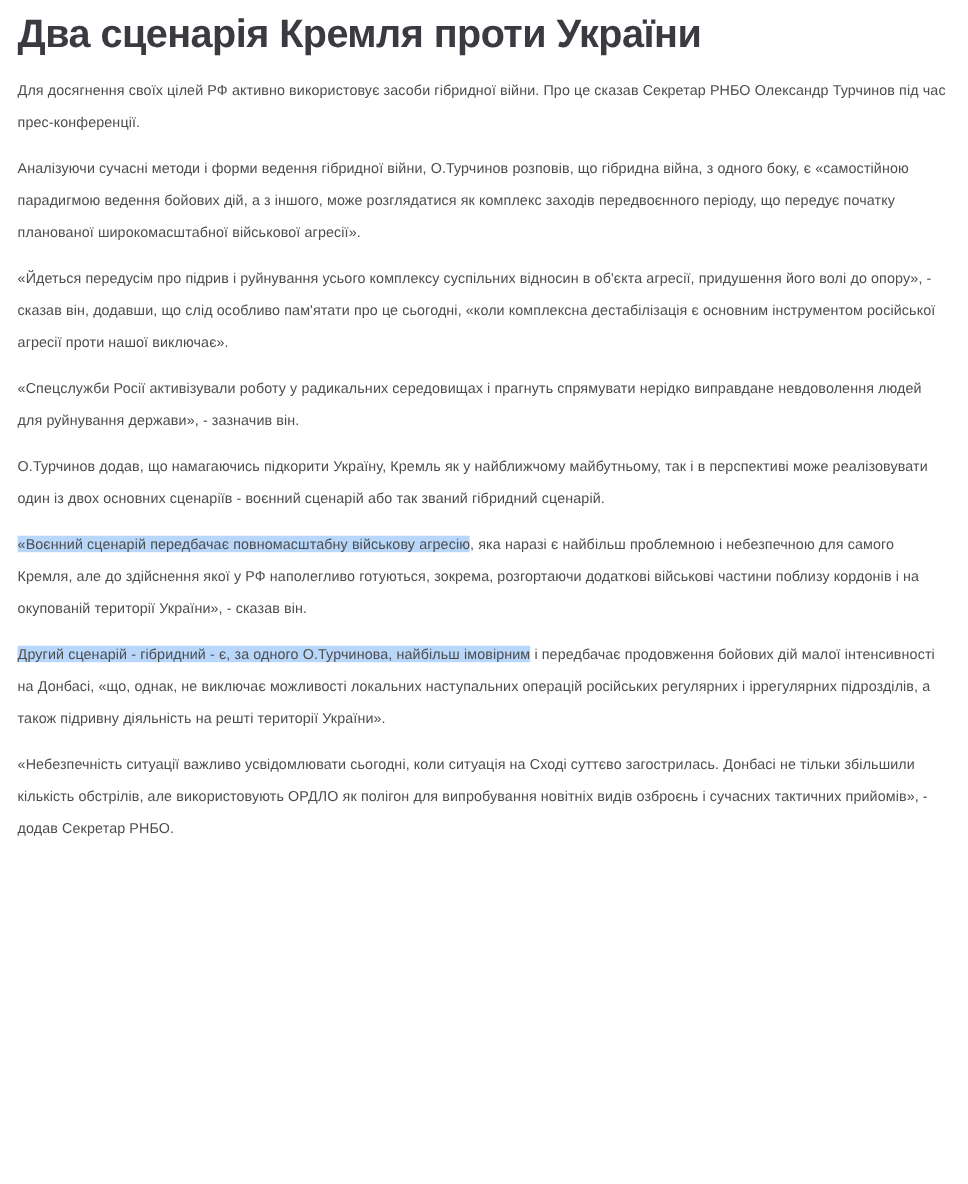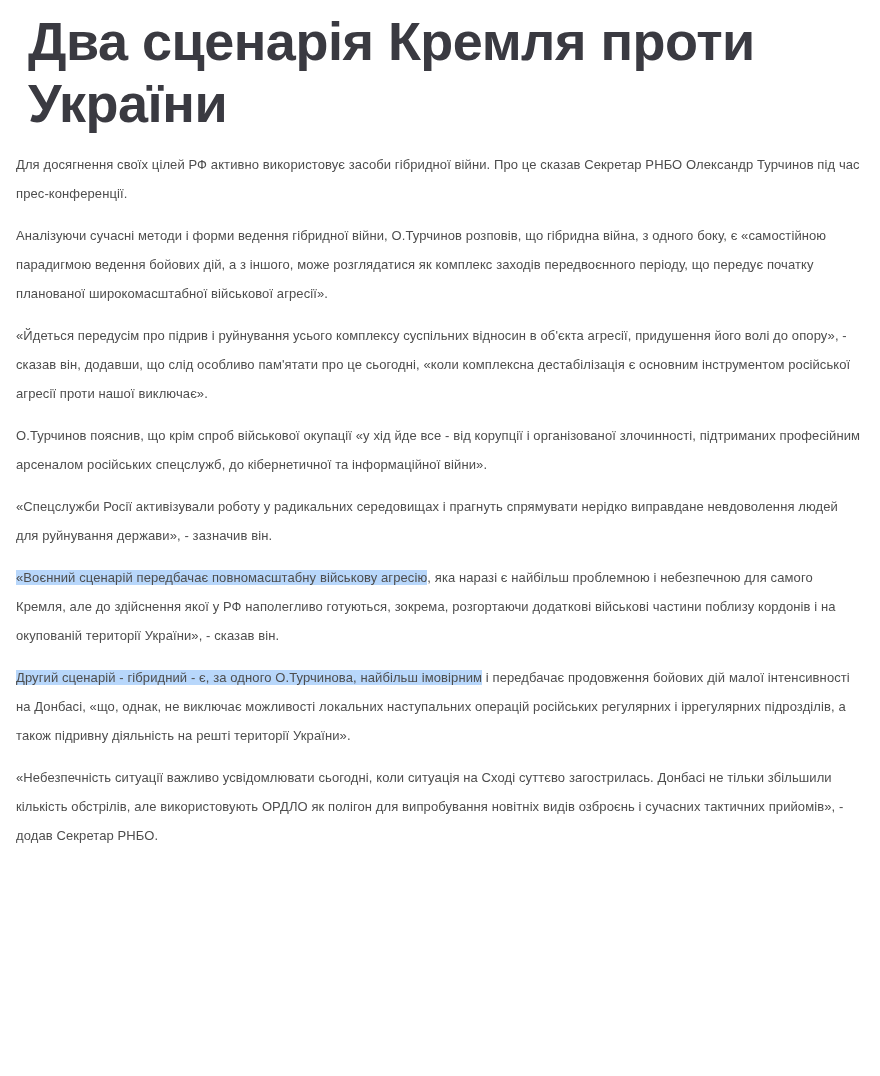--- a/index.html
+++ b/index.html
@@ -14,22 +14,22 @@
     width: 880px;
     height: 1076px;
     background: var(--bg-color);
     font-family: "Liberation Sans", sans-serif;
     overflow: hidden;
   }
   .page {
     padding: 4px 18px 0 16px;
   }
   h1.article-title {
-    margin: 6px 0 16px 12px;
-    font-size: 54px;
+    margin: 6px 0 16px 0;
+    font-size: 36px;
     line-height: 1.15;
     font-weight: bold;
     letter-spacing: -0.5px;
     color: var(--title-color);
   }
   .article-body p {
     margin: 13px 0;
     font-size: 13px;
     line-height: 29px;
     color: var(--body-color);
@@ -42,19 +42,19 @@
 </style>
 </head>
 <body>
 
 <div class="page">
   <h1 class="article-title">Два сценарія Кремля проти України</h1>
   <div class="article-body" id="article-body">
       <p><span>Для досягнення своїх цілей РФ активно використовує засоби гібридної війни. Про це сказав Секретар РНБО Олександр Турчинов під час прес-конференції.</span></p>
       <p><span>Аналізуючи сучасні методи і форми ведення гібридної війни, О.Турчинов розповів, що гібридна війна, з одного боку, є «самостійною парадигмою ведення бойових дій, а з іншого, може розглядатися як комплекс заходів передвоєнного періоду, що передує початку планованої широкомасштабної військової агресії».</span></p>
       <p><span>«Йдеться передусім про підрив і руйнування усього комплексу суспільних відносин в об'єкта агресії, придушення його волі до опору», - сказав він, додавши, що слід особливо пам'ятати про це сьогодні, «коли комплексна дестабілізація є основним інструментом російської агресії проти нашої виключає».</span></p>
-      <p><span>О.Турчинов пояснив, що крім спроб військової окупації «у хід йде все - від корупції і організованої злочинності, підтриманих професійним арсеналом російських спецслужб, до кібернетичної та інформаційної війни».</span></p>
       <p><span>«Спецслужби Росії активізували роботу у радикальних середовищах і прагнуть спрямувати нерідко виправдане невдоволення людей для руйнування держави», - зазначив він.</span></p>
+      <p><span>О.Турчинов додав, що намагаючись підкорити Україну, Кремль як у найближчому майбутньому, так і в перспективі може реалізовувати один із двох основних сценаріїв - воєнний сценарій або так званий гібридний сценарій.</span></p>
       <p><span class="hl">«Воєнний сценарій передбачає повномасштабну військову агресію</span><span>, яка наразі є найбільш проблемною і небезпечною для самого Кремля, але до здійснення якої у РФ наполегливо готуються, зокрема, розгортаючи додаткові військові частини поблизу кордонів і на окупованій території України», - сказав він.</span></p>
       <p><span class="hl">Другий сценарій - гібридний - є, за одного О.Турчинова, найбільш імовірним</span><span> і передбачає продовження бойових дій малої інтенсивності на Донбасі, «що, однак, не виключає можливості локальних наступальних операцій російських регулярних і іррегулярних підрозділів, а також підривну діяльність на решті території України».</span></p>
       <p><span>«Небезпечність ситуації важливо усвідомлювати сьогодні, коли ситуація на Сході суттєво загострилась. Донбасі не тільки збільшили кількість обстрілів, але використовують ОРДЛО як полігон для випробування новітніх видів озброєнь і сучасних тактичних прийомів», - додав Секретар РНБО.</span></p>
     </div>
 </div>
 
 </body></html>

